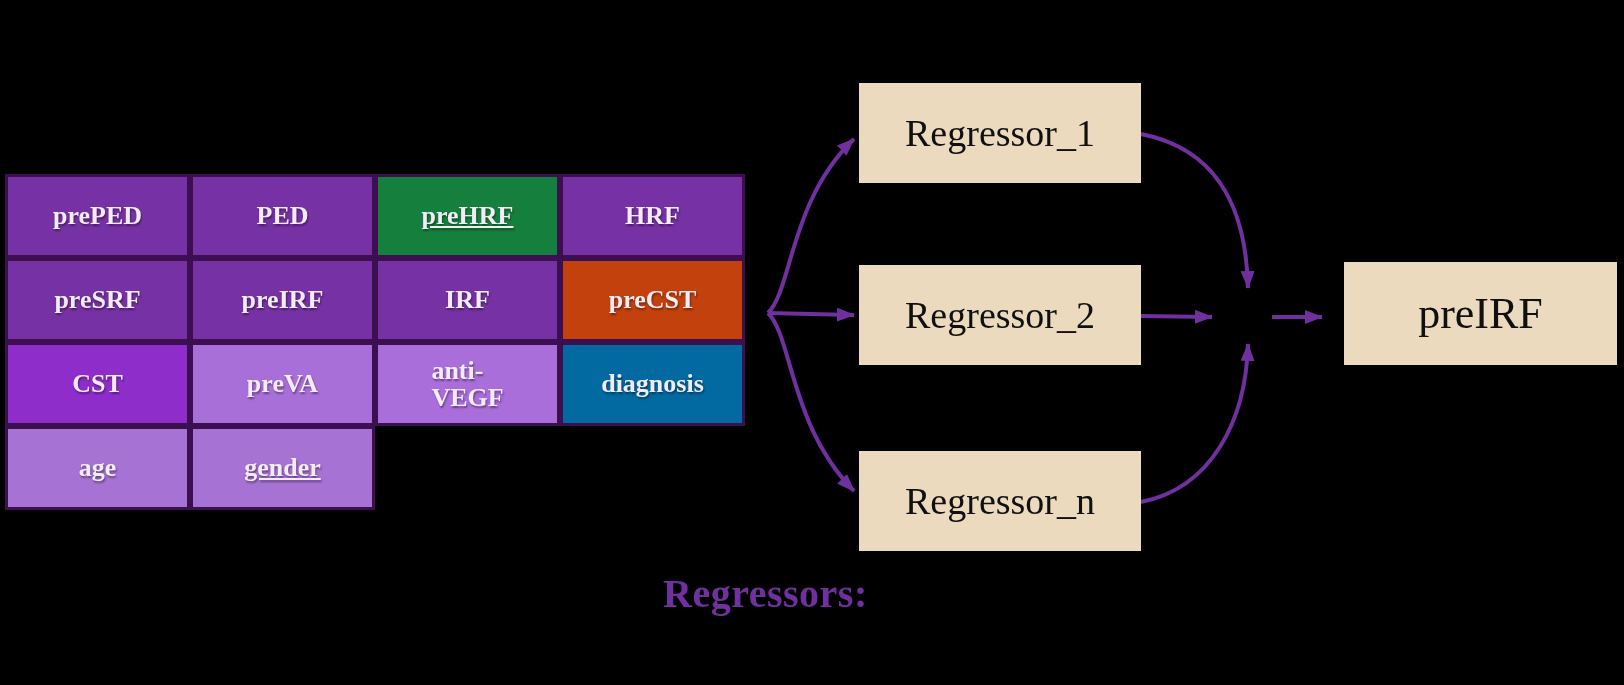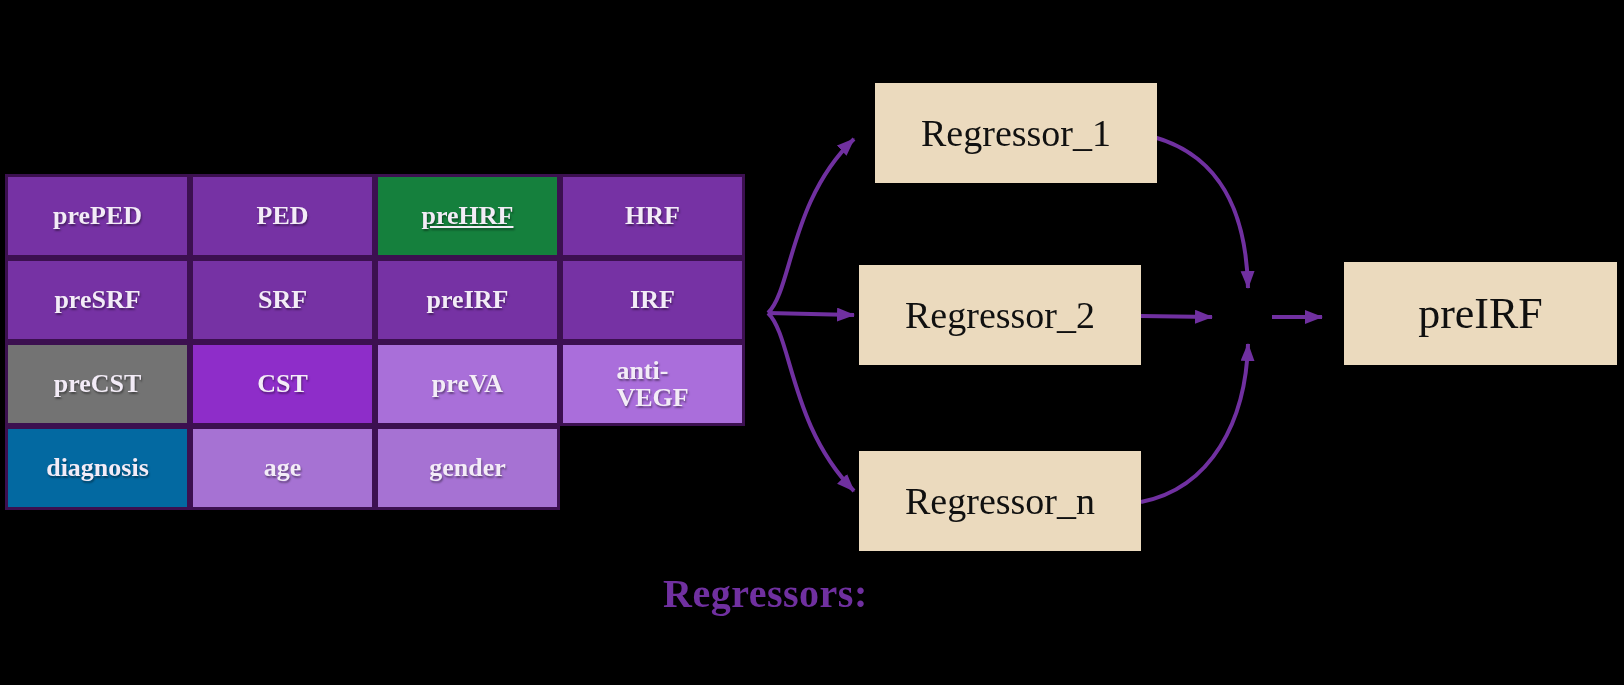--- a/index.html
+++ b/index.html
@@ -32,21 +32,21 @@
     text-shadow:1px 2px 2px rgba(0,0,0,0.4);
   }
 
   
   .box{
     position:absolute;
     display:flex;align-items:center;justify-content:center;
     color:#101010;
   }
   .regressor{left:859px;width:282px;height:100px;font-size:38px;}
-  .r1{top:83px;margin-left:16px;}
+  .r1{top:83px;}
   .r2{top:265px;}
   .rn{top:451px;}
   .score{left:1344px;top:262px;width:273px;height:103px;font-size:44px;}
 
   
   .caption{
     position:absolute;left:663px;top:570px;
     font-size:40px;font-weight:bold;
     letter-spacing:0.5px;
   }
@@ -70,31 +70,30 @@
     <path class="flow" marker-end="url(#ah)" d="M 1141 502 C 1212 488 1246 420 1248 344" stroke="#7030A0"></path>
     <path class="flow" marker-end="url(#ah)" d="M 1272 317 L 1322 317" stroke="#7030A0"></path>
   </svg>
 
   <div class="features">
     <div class="cell" style="background-color: rgb(118, 50, 164);">prePED</div>
     <div class="cell" style="background-color: rgb(118, 50, 164);">PED</div>
     <div class="cell" style="background-color: #15803d; text-decoration: underline;">preHRF</div>
     <div class="cell" style="background-color: rgb(118, 50, 164);">HRF</div>
     <div class="cell" style="background-color: rgb(118, 50, 164);">preSRF</div>
-    <div class="cell" style="background-color: rgb(118, 50, 164);">SRF</div>
     <div class="cell" style="background-color: rgb(118, 50, 164);">preIRF</div>
     <div class="cell" style="background-color: rgb(118, 50, 164);">IRF</div>
-    <div class="cell" style="background-color: #737373;">preCST</div>
+    <div class="cell" style="background-color: #c2410c;">preCST</div>
     <div class="cell" style="background-color: rgb(142, 45, 201);">CST</div>
     <div class="cell" style="background-color: rgb(169, 111, 217);">preVA</div>
     <div class="cell" style="background-color: rgb(170, 110, 219);">anti-
 VEGF</div>
     <div class="cell" style="background-color: #0369a1;">diagnosis</div>
     <div class="cell" style="background-color: rgb(166, 114, 211);">age</div>
-    <div class="cell" style="background-color: rgb(166, 114, 211);">gender</div>
+    <div class="cell" style="background-color: rgb(166, 114, 211); text-decoration: underline;">gender</div>
   </div>
 
   <div class="box regressor r1" style="background-color: rgb(235, 218, 190);">
     <span>Regressor_1</span>
   </div>
   <div class="box regressor r2" style="background-color: rgb(235, 218, 190);">
     <span>Regressor_2</span>
   </div>
   <div class="box regressor rn" style="background-color: rgb(235, 218, 190);">
     <span>Regressor_n</span>

